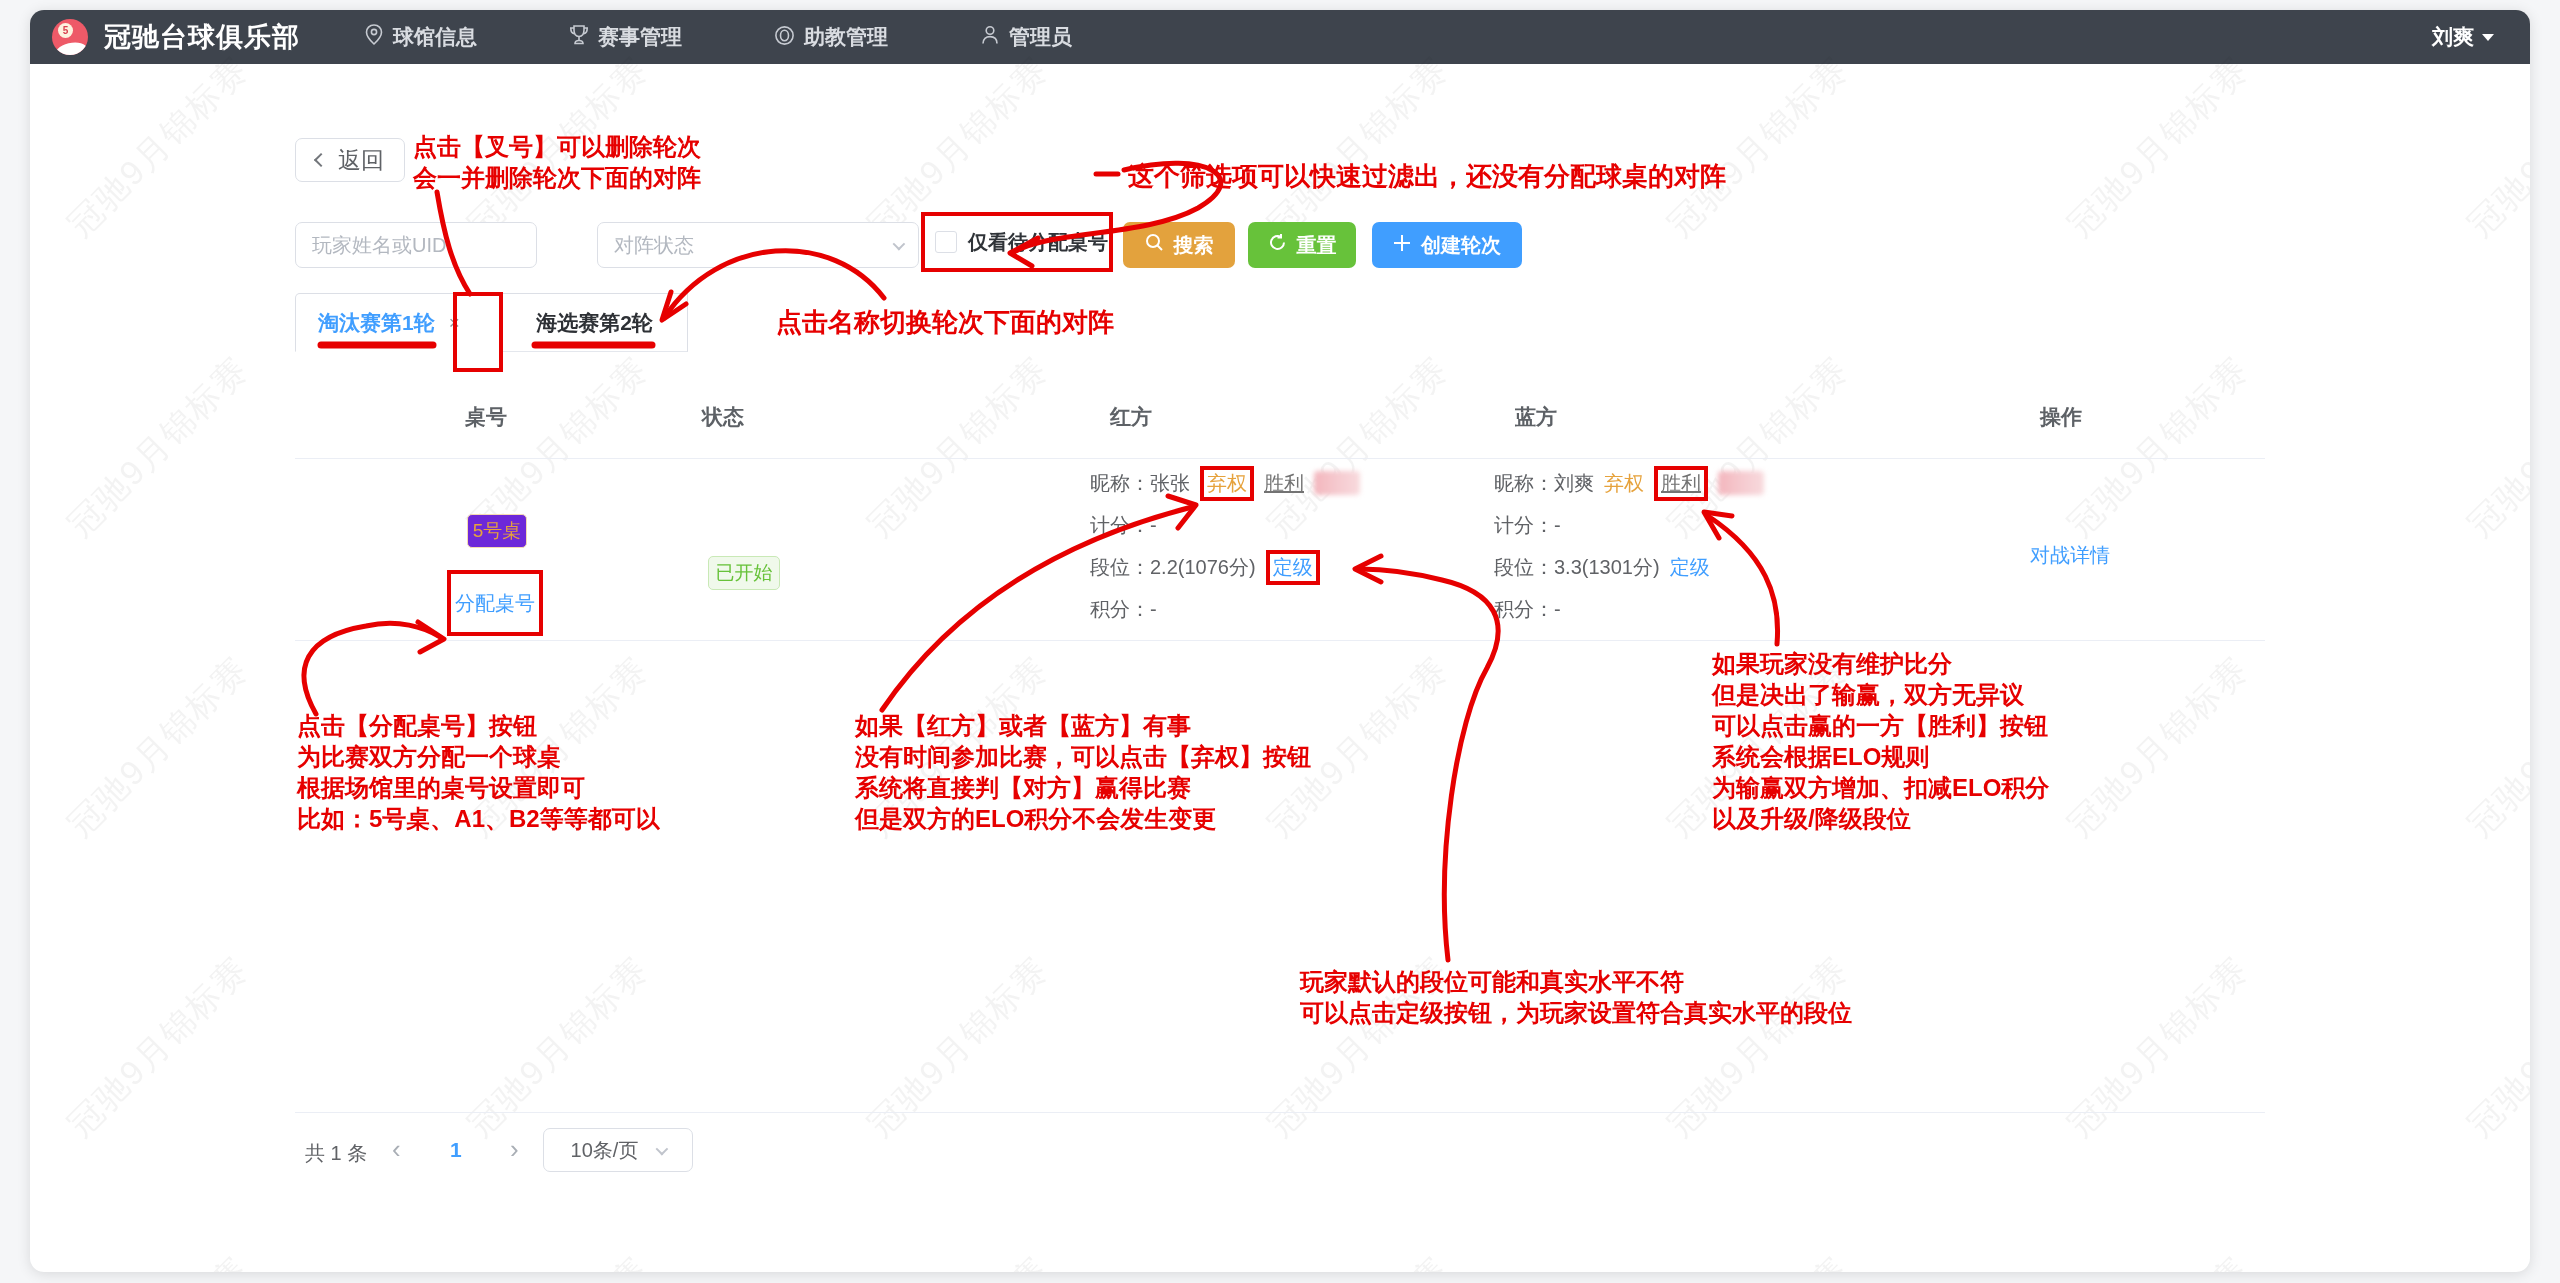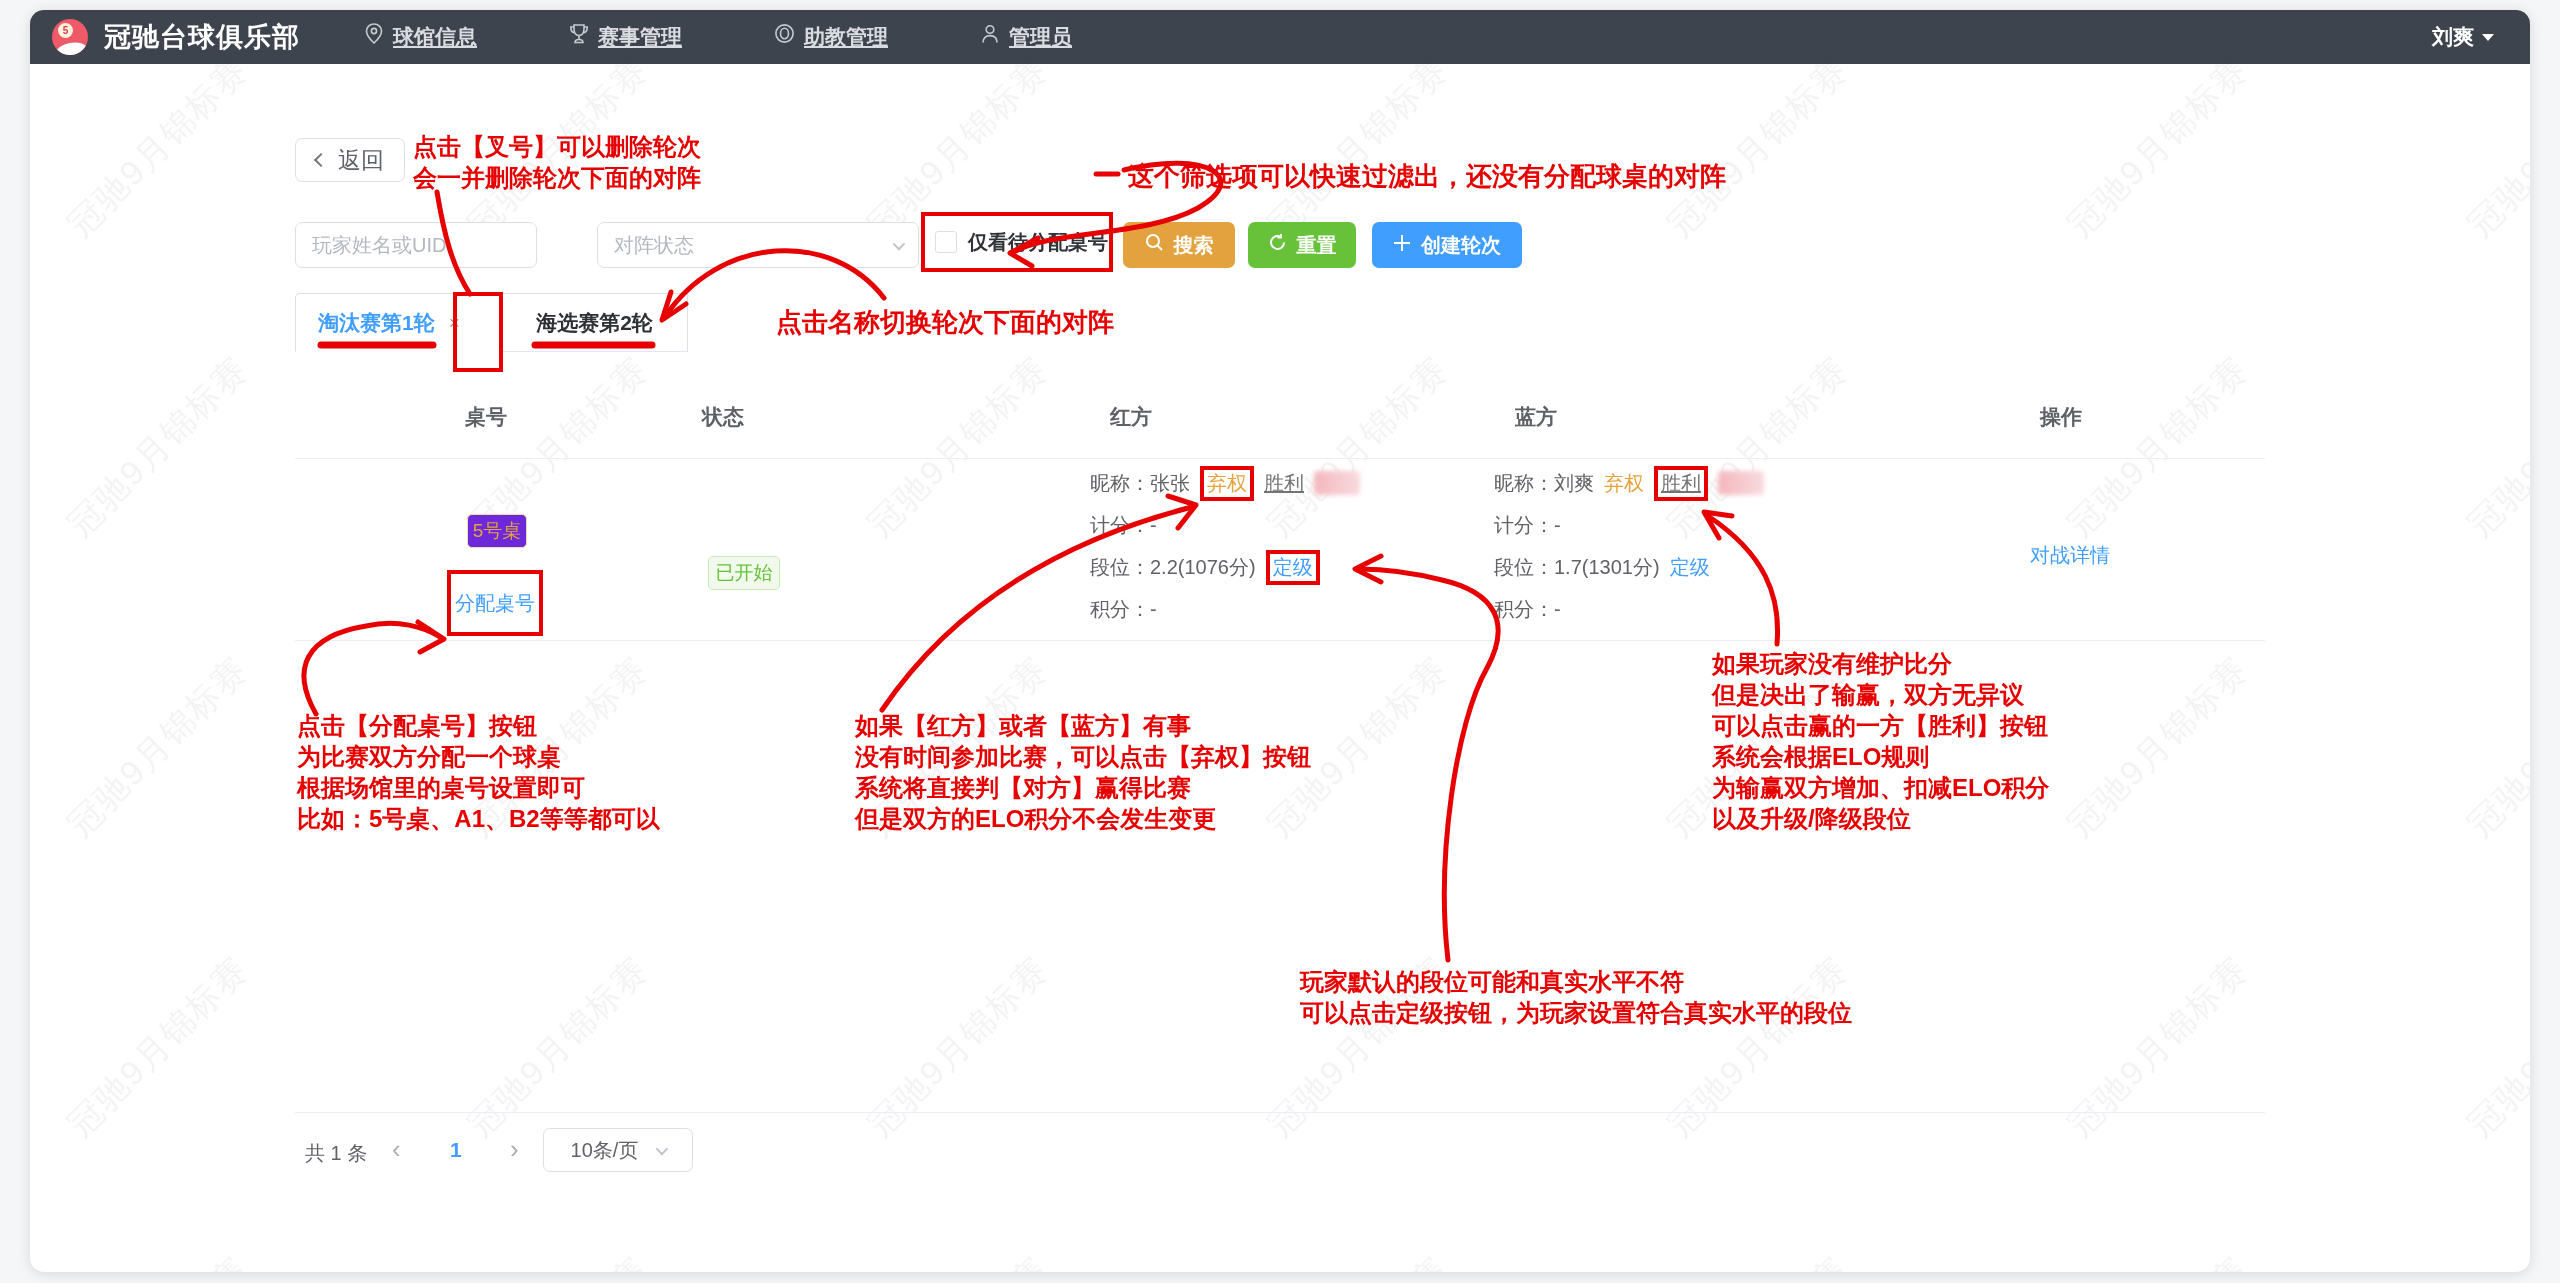--- a/index.html
+++ b/index.html
@@ -5,21 +5,21 @@
   * { margin:0; padding:0; box-sizing:border-box; }
   html,body { width:2560px; height:1283px; }
   body { font-family:"Liberation Sans","DejaVu Sans",sans-serif; background:#f5f6f8; position:relative; overflow:hidden; }
   .card { position:absolute; left:30px; top:10px; width:2500px; height:1262px; background:#fff; border-radius:14px; box-shadow:0 2px 14px rgba(0,0,0,.12); overflow:hidden; }
   
   .navbar { position:absolute; left:0; top:0; width:100%; height:54px; background:#3e444d; display:flex; align-items:center; padding:0 36px 0 22px; }
   .logo { width:36px; height:36px; border-radius:50%; background:#ee5a68; position:relative; overflow:hidden; flex:0 0 auto; }
   .logo .crescent { position:absolute; left:2px; bottom:-8px; width:34px; height:20px; background:#fff; border-radius:50%; transform:rotate(-14deg); }
   .logo .num { position:absolute; left:6px; top:4px; width:15px; height:15px; border-radius:50%; background:#fdf3df; color:#d8414f; font-size:10px; font-weight:bold; display:flex; align-items:center; justify-content:center; }
   .app-title { color:#fff; font-size:27px; font-weight:600; margin:0 64px 0 16px; letter-spacing:1px; }
-  .nav-item { display:flex; align-items:flex-start; gap:9px; color:#d9dce1; font-size:21px; font-weight:600; margin-right:92px; cursor:pointer;text-decoration:underline; }
+  .nav-item { display:flex; align-items:flex-end; gap:9px; color:#d9dce1; font-size:21px; font-weight:600; margin-right:92px; cursor:pointer; }
   .nav-item svg { stroke:#c6cad1; }
   .nav-user { margin-left:auto; color:#fff; font-size:21px; font-weight:600; display:flex; align-items:center; gap:8px; cursor:pointer; }
   .caret-down { width:0; height:0; border-left:6px solid transparent; border-right:6px solid transparent; border-top:7px solid #fff; }
   
   .content { position:absolute; left:0; top:54px; right:0; bottom:0; }
   .wm-layer { position:absolute; inset:0; z-index:1; pointer-events:none; }
   .wm { position:absolute; font-size:34px; font-weight:500; color:rgba(40,40,40,.055); white-space:nowrap; transform:rotate(-45deg); letter-spacing:2px; }
   .ui { position:absolute; z-index:2; }
   .back-btn { left:265px; top:74px; width:110px; height:44px; border:1px solid #dcdfe6; border-radius:7px; display:flex; align-items:center; justify-content:center; gap:12px; color:#5f6266; font-size:23px; background:#fff; cursor:pointer; }
   .chev { width:10px; height:10px; border-left:2px solid #73767b; border-bottom:2px solid #73767b; transform:rotate(45deg); }
@@ -250,21 +250,21 @@
     <div class="pline" style="left:1464px; top:404px;">
       <span>昵称：刘爽</span>
       <span class="act-orange">弃权</span>
       <span class="redbox">
           <span class="act-green">胜利</span>
         </span>
       <span class="blur-patch"></span>
     </div>
     <div class="pline" style="left:1464px; top:446px;">计分：-</div>
     <div class="pline" style="left:1464px; top:488px;">
-      <span>段位：1.7(1301分)</span>
+      <span>段位：3.3(1301分)</span>
       <span class="blue-link">定级</span>
     </div>
     <div class="pline" style="left:1464px; top:530px;">积分：-</div>
 
     <div class="pline detail-link">
       <span class="blue-link">对战详情</span>
     </div>
     <div class="hline" style="top:576px;"></div>
     <div class="hline" style="top:1048px;"></div>
 

